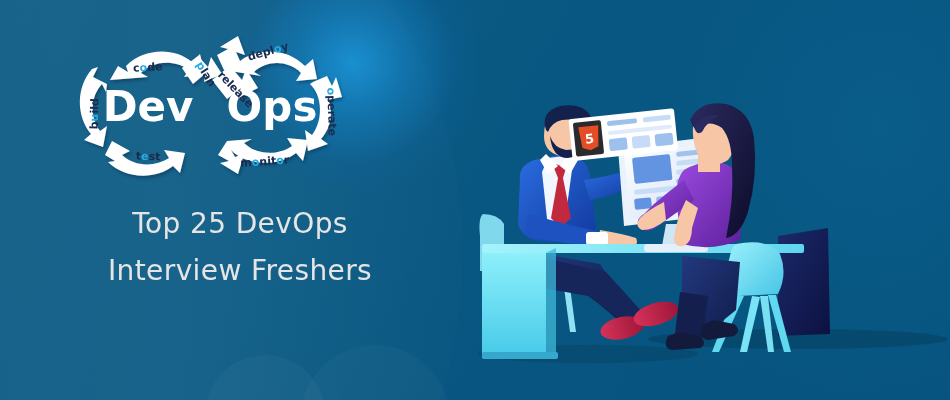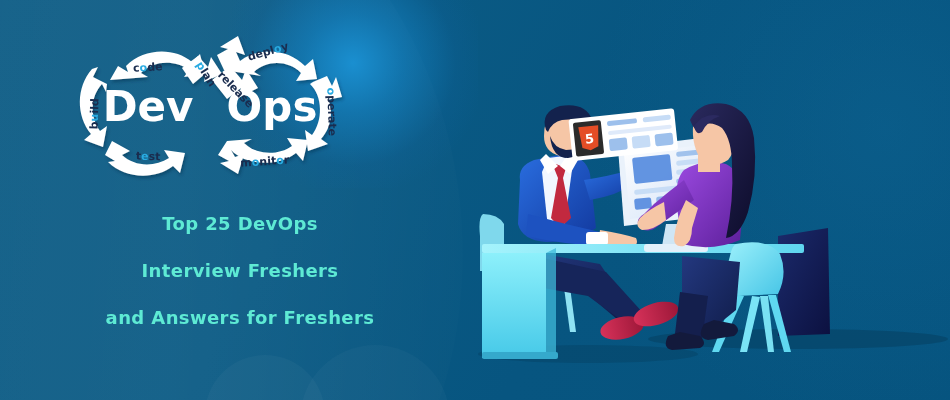--- a/index.html
+++ b/index.html
@@ -45,23 +45,23 @@
   .logo-wrap{position:absolute;left:62px;top:22px;width:300px;height:175px;}
   .logo-wrap svg{display:block;width:300px;height:175px;}
 
   
   .headline{
     position:absolute;left:0;top:200px;width:480px;
     text-align:center;
   }
   .headline .hl{
     display:block;
-    color:#5eead4;
-    font-weight:bold;
-    font-size:18px;
+    color:#e5e5e5;
+    font-weight:normal;
+    font-size:28px;
     line-height:47px;
     letter-spacing:0.4px;
     white-space:nowrap;
   }
 
   
   .illus{position:absolute;left:468px;top:96px;width:482px;height:290px;}
   .illus svg{display:block;width:482px;height:290px;}
 </style>
 </head>
@@ -132,21 +132,20 @@
         <text x="207" y="33" text-anchor="middle" transform="rotate(-16 207 33)">depl<tspan fill="#29abe2">o</tspan>y</text>
         <text x="266" y="90" text-anchor="middle" transform="rotate(88 266 90)"><tspan fill="#29abe2">o</tspan>perate</text>
         <text x="203" y="143" text-anchor="middle" transform="rotate(-4 203 143)">m<tspan fill="#29abe2">o</tspan>nit<tspan fill="#29abe2">o</tspan>r</text>
       </g>
     </svg>
   </div>
 
   <div class="headline">
     <span class="hl">Top 25 DevOps</span>
     <span class="hl">Interview Freshers</span>
-    <span class="hl">and Answers for Freshers</span>
   </div>
 
   <div class="illus">
     <svg viewBox="0 0 482 290" xmlns="http://www.w3.org/2000/svg">
       <defs>
         <linearGradient id="deskG" x1="0" y1="0" x2="0" y2="1">
           <stop offset="0" stop-color="#8df0fb"></stop>
             <stop offset="1" stop-color="#46c9e8"></stop>
         </linearGradient>
         <linearGradient id="deskTopG" x1="0" y1="0" x2="1" y2="0">

